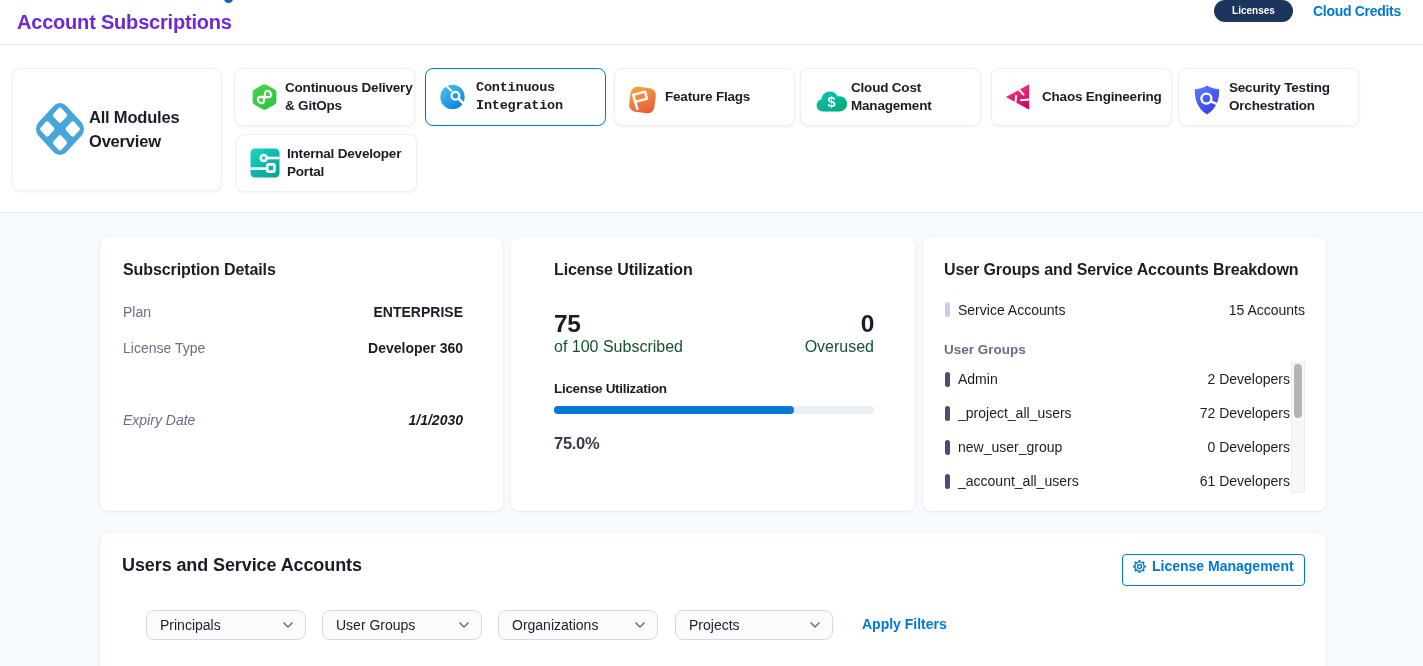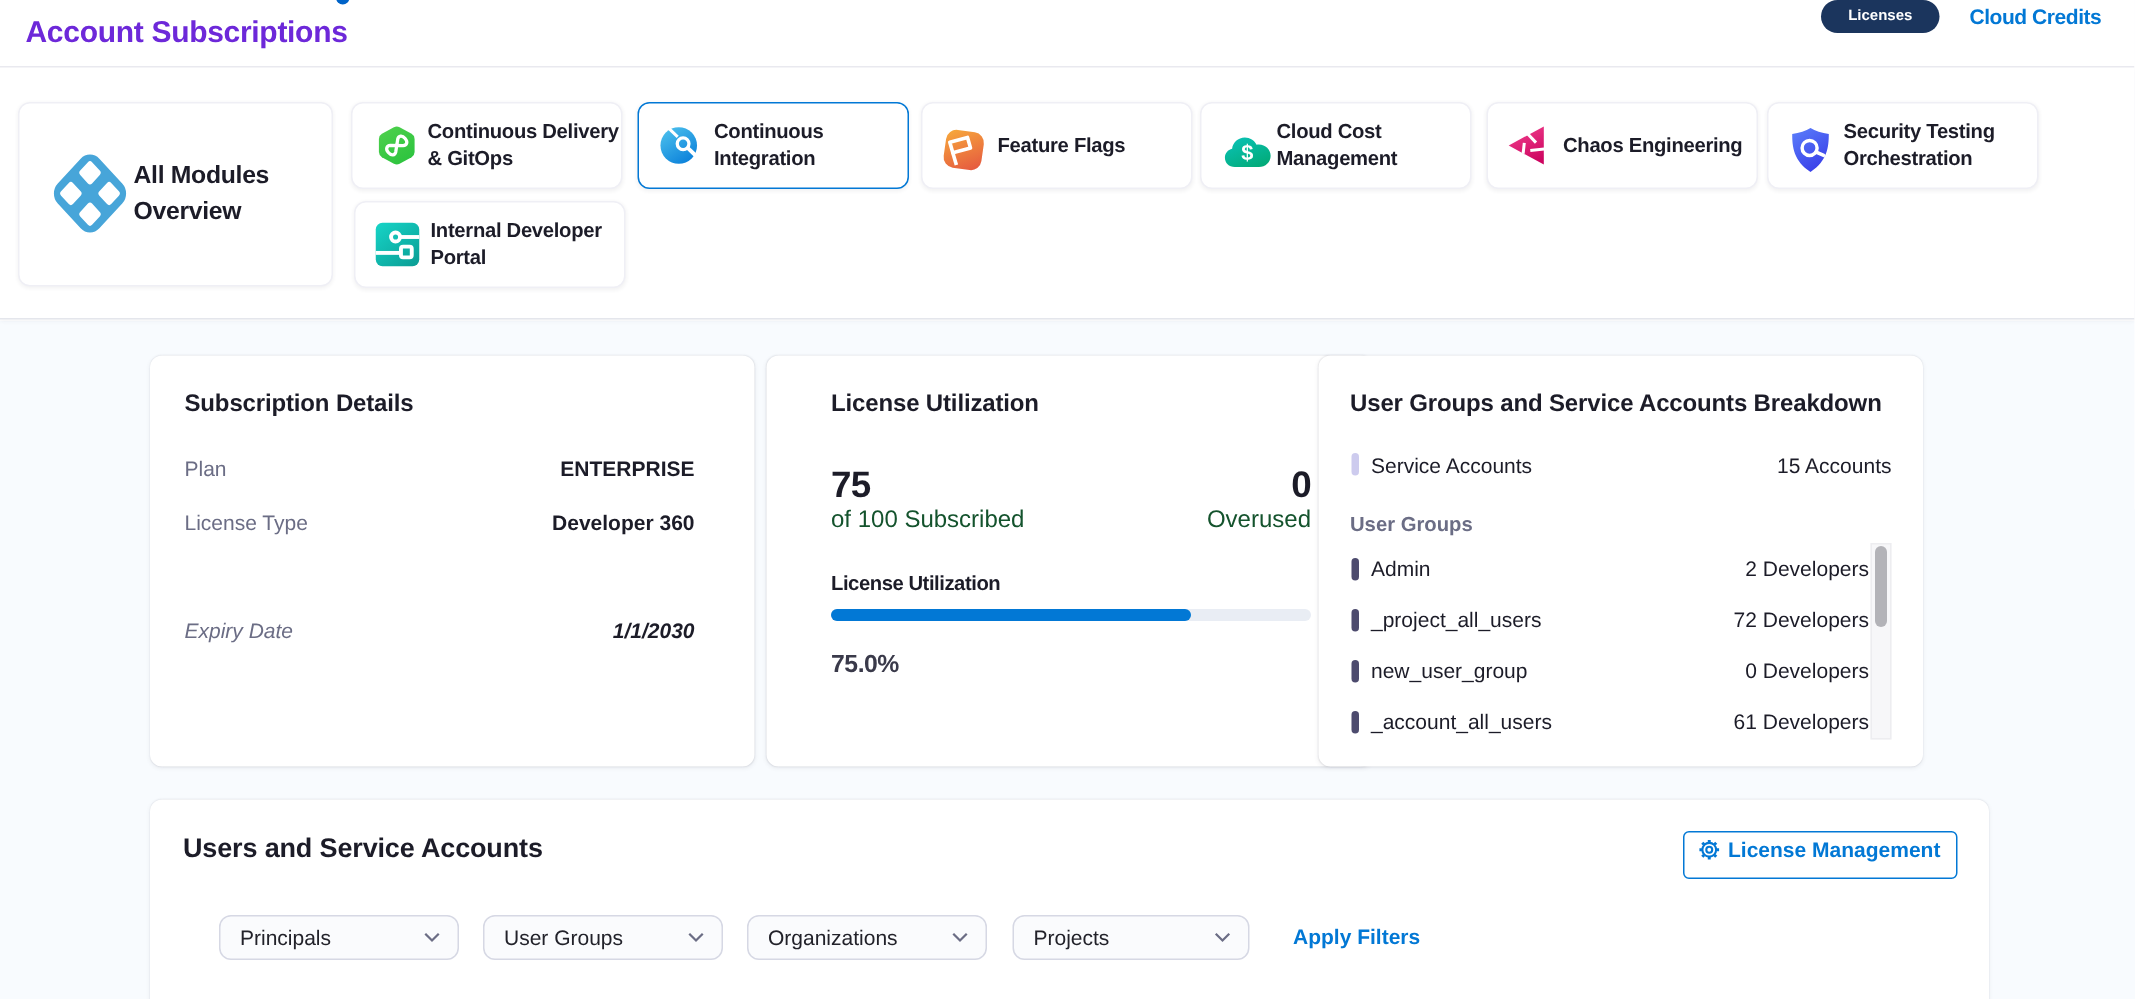--- a/index.html
+++ b/index.html
@@ -27,29 +27,29 @@
 #allmod { left:12px; top:22.5px; width:210px; height:123px; }
 #allmod .bigico { position:absolute; left:21px; top:33px; }
 #allmod .biglabel { position:absolute; left:76px; top:50%; transform:translateY(-50%);
   font-size:16.5px; font-weight:bold; color:#1c1c28;
   line-height:24px; letter-spacing:-0.2px; white-space:nowrap; }
 .smcard { height:58px; }
 .smcard .mico { position:absolute; left:14px; top:50%; transform:translateY(-50%); }
 .smcard .mlabel { position:absolute; left:50px; top:50%; transform:translateY(-50%);
   font-size:13.5px; font-weight:bold; color:#1c1c28;
   line-height:18px; letter-spacing:-0.2px; white-space:nowrap; }
-.selcard { border:1.5px solid #0278d5 !important; }
+.selcard { border:1.5px solid #0278d5 !important;font-family:Liberation Mono, monospace; }
 
 
 #main { position:absolute; left:0; top:214px; width:1423px; height:452px; background:#f8fbfe; }
 .card { position:absolute; background:#fff; border-radius:8px;
   box-shadow:0 0 1px rgba(40,41,61,0.1), 0 1px 3px rgba(96,97,112,0.12); }
 #card1 { left:100px; top:23px; width:403px; height:274px; }
 #card2 { left:511px; top:23px; width:404px; height:274px; }
-#card3 { left:879px; top:23px; width:403px; height:274px; }
+#card3 { left:923px; top:23px; width:403px; height:274px; }
 #card4 { left:100px; top:319px; width:1226px; height:360px; }
 .ctitle { position:absolute; font-size:16px; font-weight:bold; color:#1c1c28;
   letter-spacing:-0.1px;text-align:center; }
 
 
 .srow { position:absolute; left:23px; right:40px; height:20px; line-height:20px; }
 .srow .lab { float:left; font-size:14px; color:#6b6d85; }
 .srow .val { float:right; font-size:14px; font-weight:bold; color:#1c1c28; }
 
 

